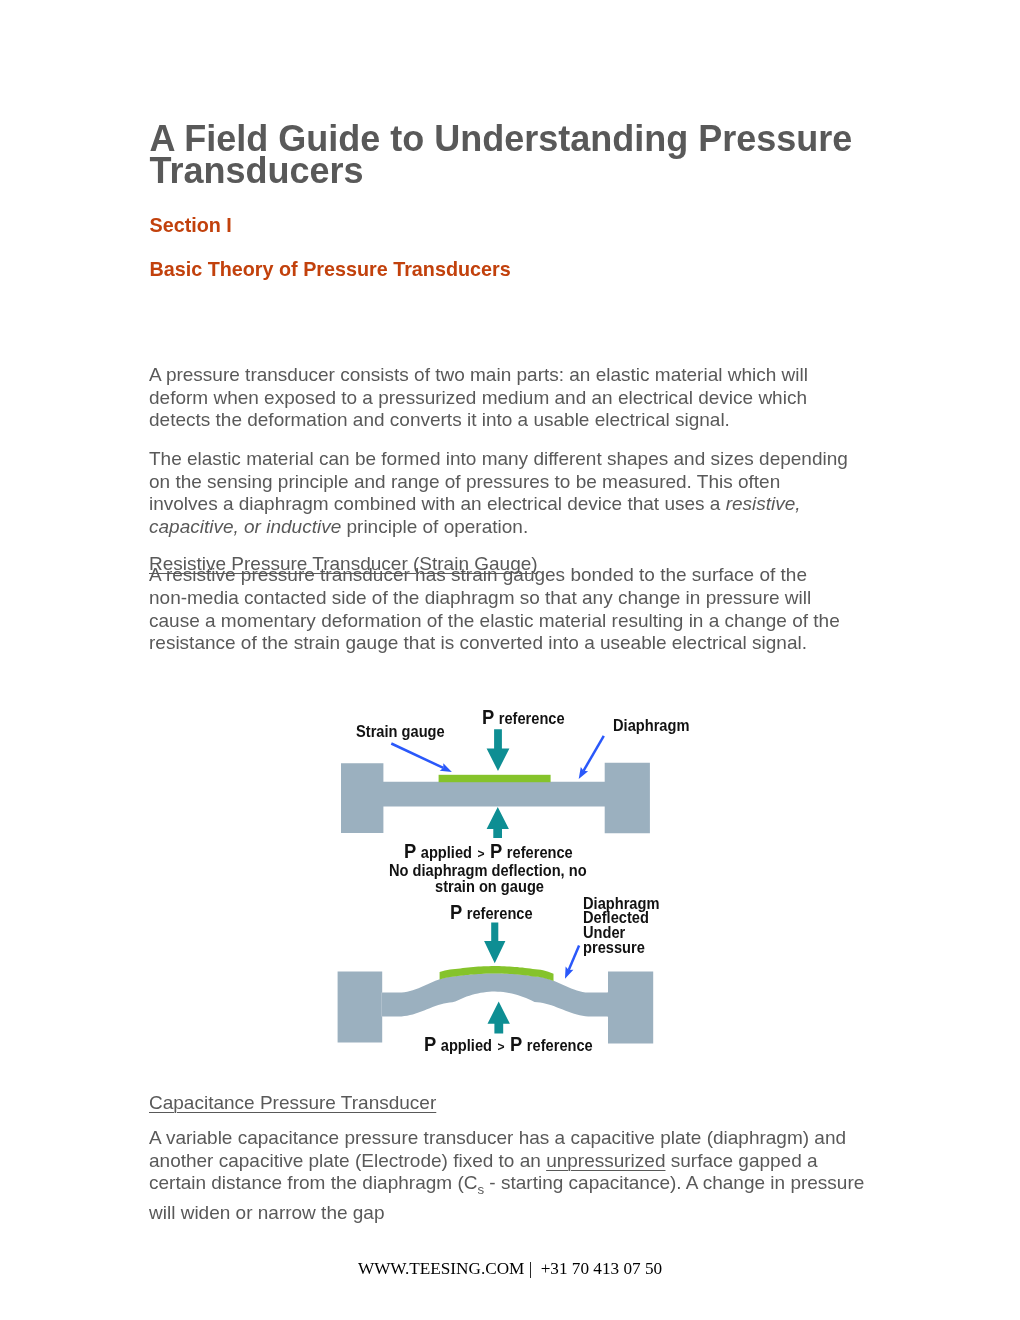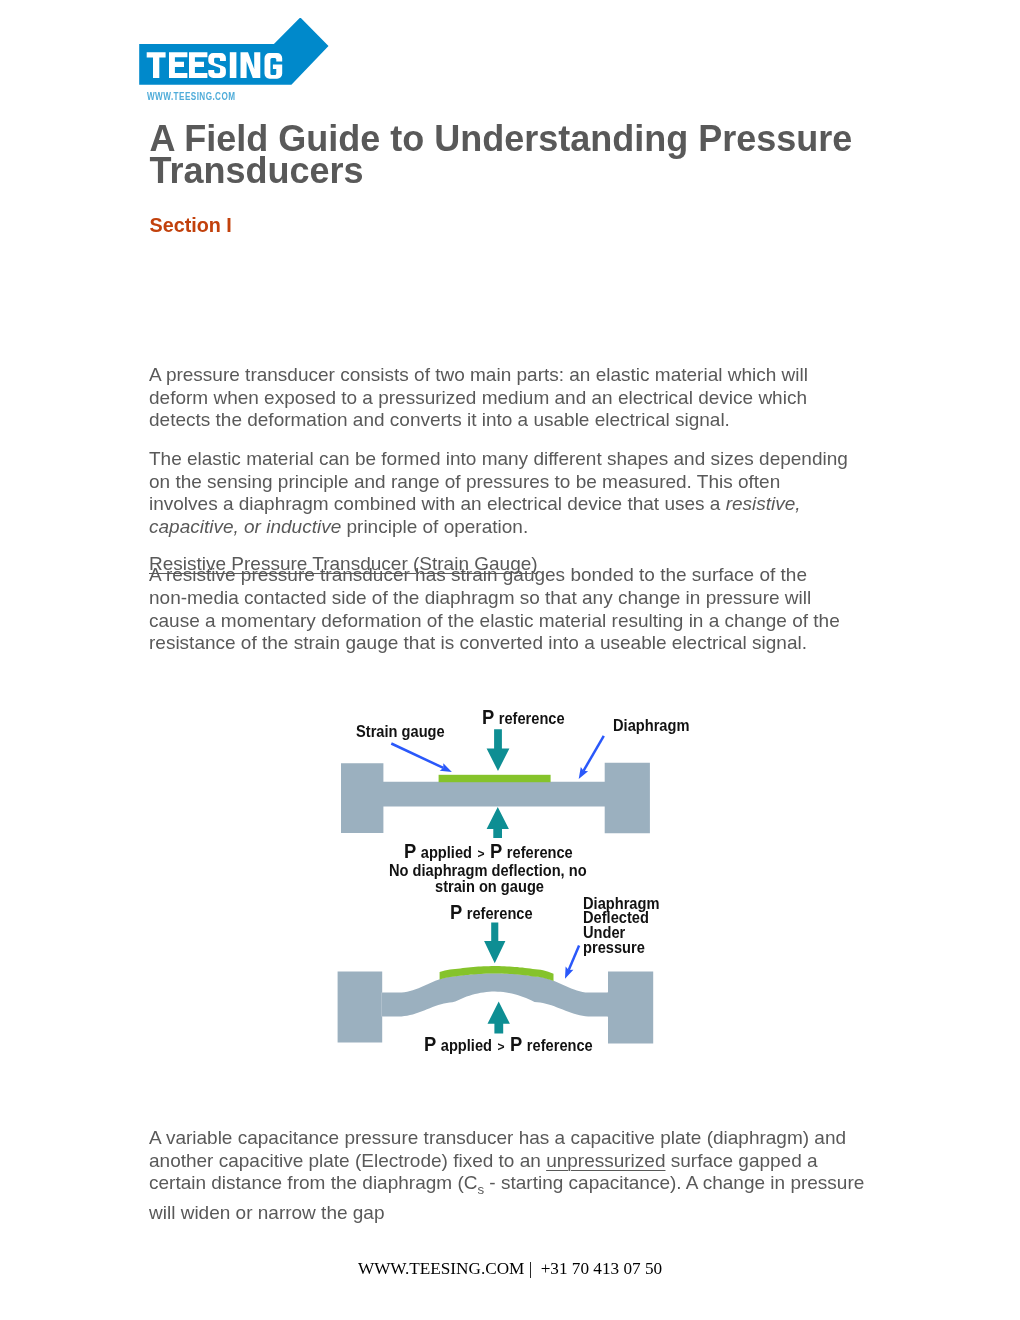--- a/index.html
+++ b/index.html
@@ -34,51 +34,36 @@
   .figure svg{position:absolute;left:0;top:0;}
   .figlabel{position:absolute;font-family:"Liberation Sans",sans-serif;font-weight:bold;
             color:#121212;white-space:nowrap;line-height:1.05;
             transform:scaleX(0.893);transform-origin:0 0;}
 </style>
 </head>
 <body>
 
 <div class="page">
 
-  <div class="logo">
-    <svg class="logo-mark" width="200" height="72" viewBox="0 0 200 72">
-
-      <path fill="#0089cb" d="M1.2 26.0 H135.9 L162.3 -0.6 L190.5 27.9 L153.4 66.7 H1.2 Z"></path>
-
-      <g fill="#ffffff">
-        <path d="M8.70 34.20H27.60V39.50H21.30V60.00H15.00V39.50H8.70Z"></path>
-        <path d="M31.00 34.20H49.40V39.30H36.90V43.70H46.00V49.00H36.90V54.90H49.40V60.00H31.00Z"></path>
-        <path d="M51.00 34.20H69.40V39.30H56.90V43.70H66.00V49.00H56.90V54.90H69.40V60.00H51.00Z"></path>
-        <path d="M70.3 40.0a4.9 4.9 0 0 1 4.9-4.9h7.8a4.9 4.9 0 0 1 4.9 4.9v2.9h-5.9v-1.7a1.4 1.4 0 0 0-1.4-1.4h-3.1a1.4 1.4 0 0 0-1.4 1.4v2.6c0 .9.5 1.4 1.3 1.7l7.1 2.5a4.6 4.6 0 0 1 3.4 4.5v2.5a4.9 4.9 0 0 1-4.9 4.9h-7.8a4.9 4.9 0 0 1-4.9-4.9v-3.0h5.9v1.8a1.4 1.4 0 0 0 1.4 1.4h3.1a1.4 1.4 0 0 0 1.4-1.4v-2.6c0-.9-.5-1.4-1.3-1.7l-7.1-2.5a4.6 4.6 0 0 1-3.4-4.5Z"></path>
-        <path d="M91.80 34.20H98.40V60.00H91.80Z"></path>
-        <path d="M102.50 34.20H110.00L116.20 51.00V34.20H122.30V60.00H114.80L108.60 43.20V60.00H102.50Z"></path>
-        <path d="M126.5 40.2a5.1 5.1 0 0 1 5.1-5.1h7.5a5.1 5.1 0 0 1 5.1 5.1v3.4h-5.9v-2.1a1.5 1.5 0 0 0-1.5-1.5h-2.9a1.5 1.5 0 0 0-1.5 1.5v13.9a1.5 1.5 0 0 0 1.5 1.5h2.9a1.5 1.5 0 0 0 1.5-1.5v-4.3h-3.4v-4.6h9.3v9.1a5.1 5.1 0 0 1-5.1 5.1h-7.5a5.1 5.1 0 0 1-5.1-5.1Z"></path>
-      </g>
-    </svg>
-    <div class="logo-url">WWW.TEESING.COM</div>
-  </div>
 
   <div class="title">A Field Guide to Understanding Pressure Transducers</div>
 
   <div class="h2" style="top:214px">Section I</div>
+  <div class="h2" style="top:258px">Basic Theory of Pressure Transducers</div>
 
 
   <div class="p" style="top:363.8px">A pressure transducer consists of two main parts: an elastic material which will deform when exposed to a pressurized medium and an electrical device which detects the deformation and converts it into a usable electrical signal.</div>
 
   <div class="p" style="top:447.9px"><span>The elastic material can be formed into many different shapes and sizes depending on the sensing principle and range of pressures to be measured. This often involves a diaphragm combined with an electrical device that uses a </span><span class="it">resistive, capacitive, or inductive</span><span> principle of operation.</span></div>
 
   <div class="p" style="top:553px"><span class="u">Resistive Pressure Transducer (Strain Gauge)</span></div>
 
   <div class="p" style="top:564px">A resistive pressure transducer has strain gauges bonded to the surface of the non-media contacted side of the diaphragm so that any change in pressure will cause a momentary deformation of the elastic material resulting in a change of the resistance of the strain gauge that is converted into a useable electrical signal.</div>
 
+  <div class="p" style="top:1091.5px"><span class="u">Capacitance Pressure Transducer</span></div>
 
   <div class="p" style="top:1126.8px;width:730px"><span>A variable capacitance pressure transducer has a capacitive plate (diaphragm) and another capacitive plate (Electrode) fixed to an </span><span class="u">unpressurized</span><span> surface gapped a certain distance from the diaphragm (C</span><sub>s</sub><span> - starting capacitance). A change in pressure will widen or narrow the gap</span></div>
 
   <div class="figure">
     <svg width="1020" height="1320" viewBox="0 0 1020 1320">
 
       <g>
         <path fill="#9bb0bf" d="M341.0 763.2 H383.4 V781.8 H604.7 V762.8 H649.9 V833.2 H604.7 V806.6 H383.4 V833.1 H341.0 Z"></path>
         <rect x="438.6" y="774.8" width="112.0" height="7.4" fill="#85c32b"></rect>
         <path fill="#0e8e93" d="M494.1 729.3 H501.9 V748.4 H509.4 L498.0 771.0 L486.6 748.4 H494.1 Z"></path>

